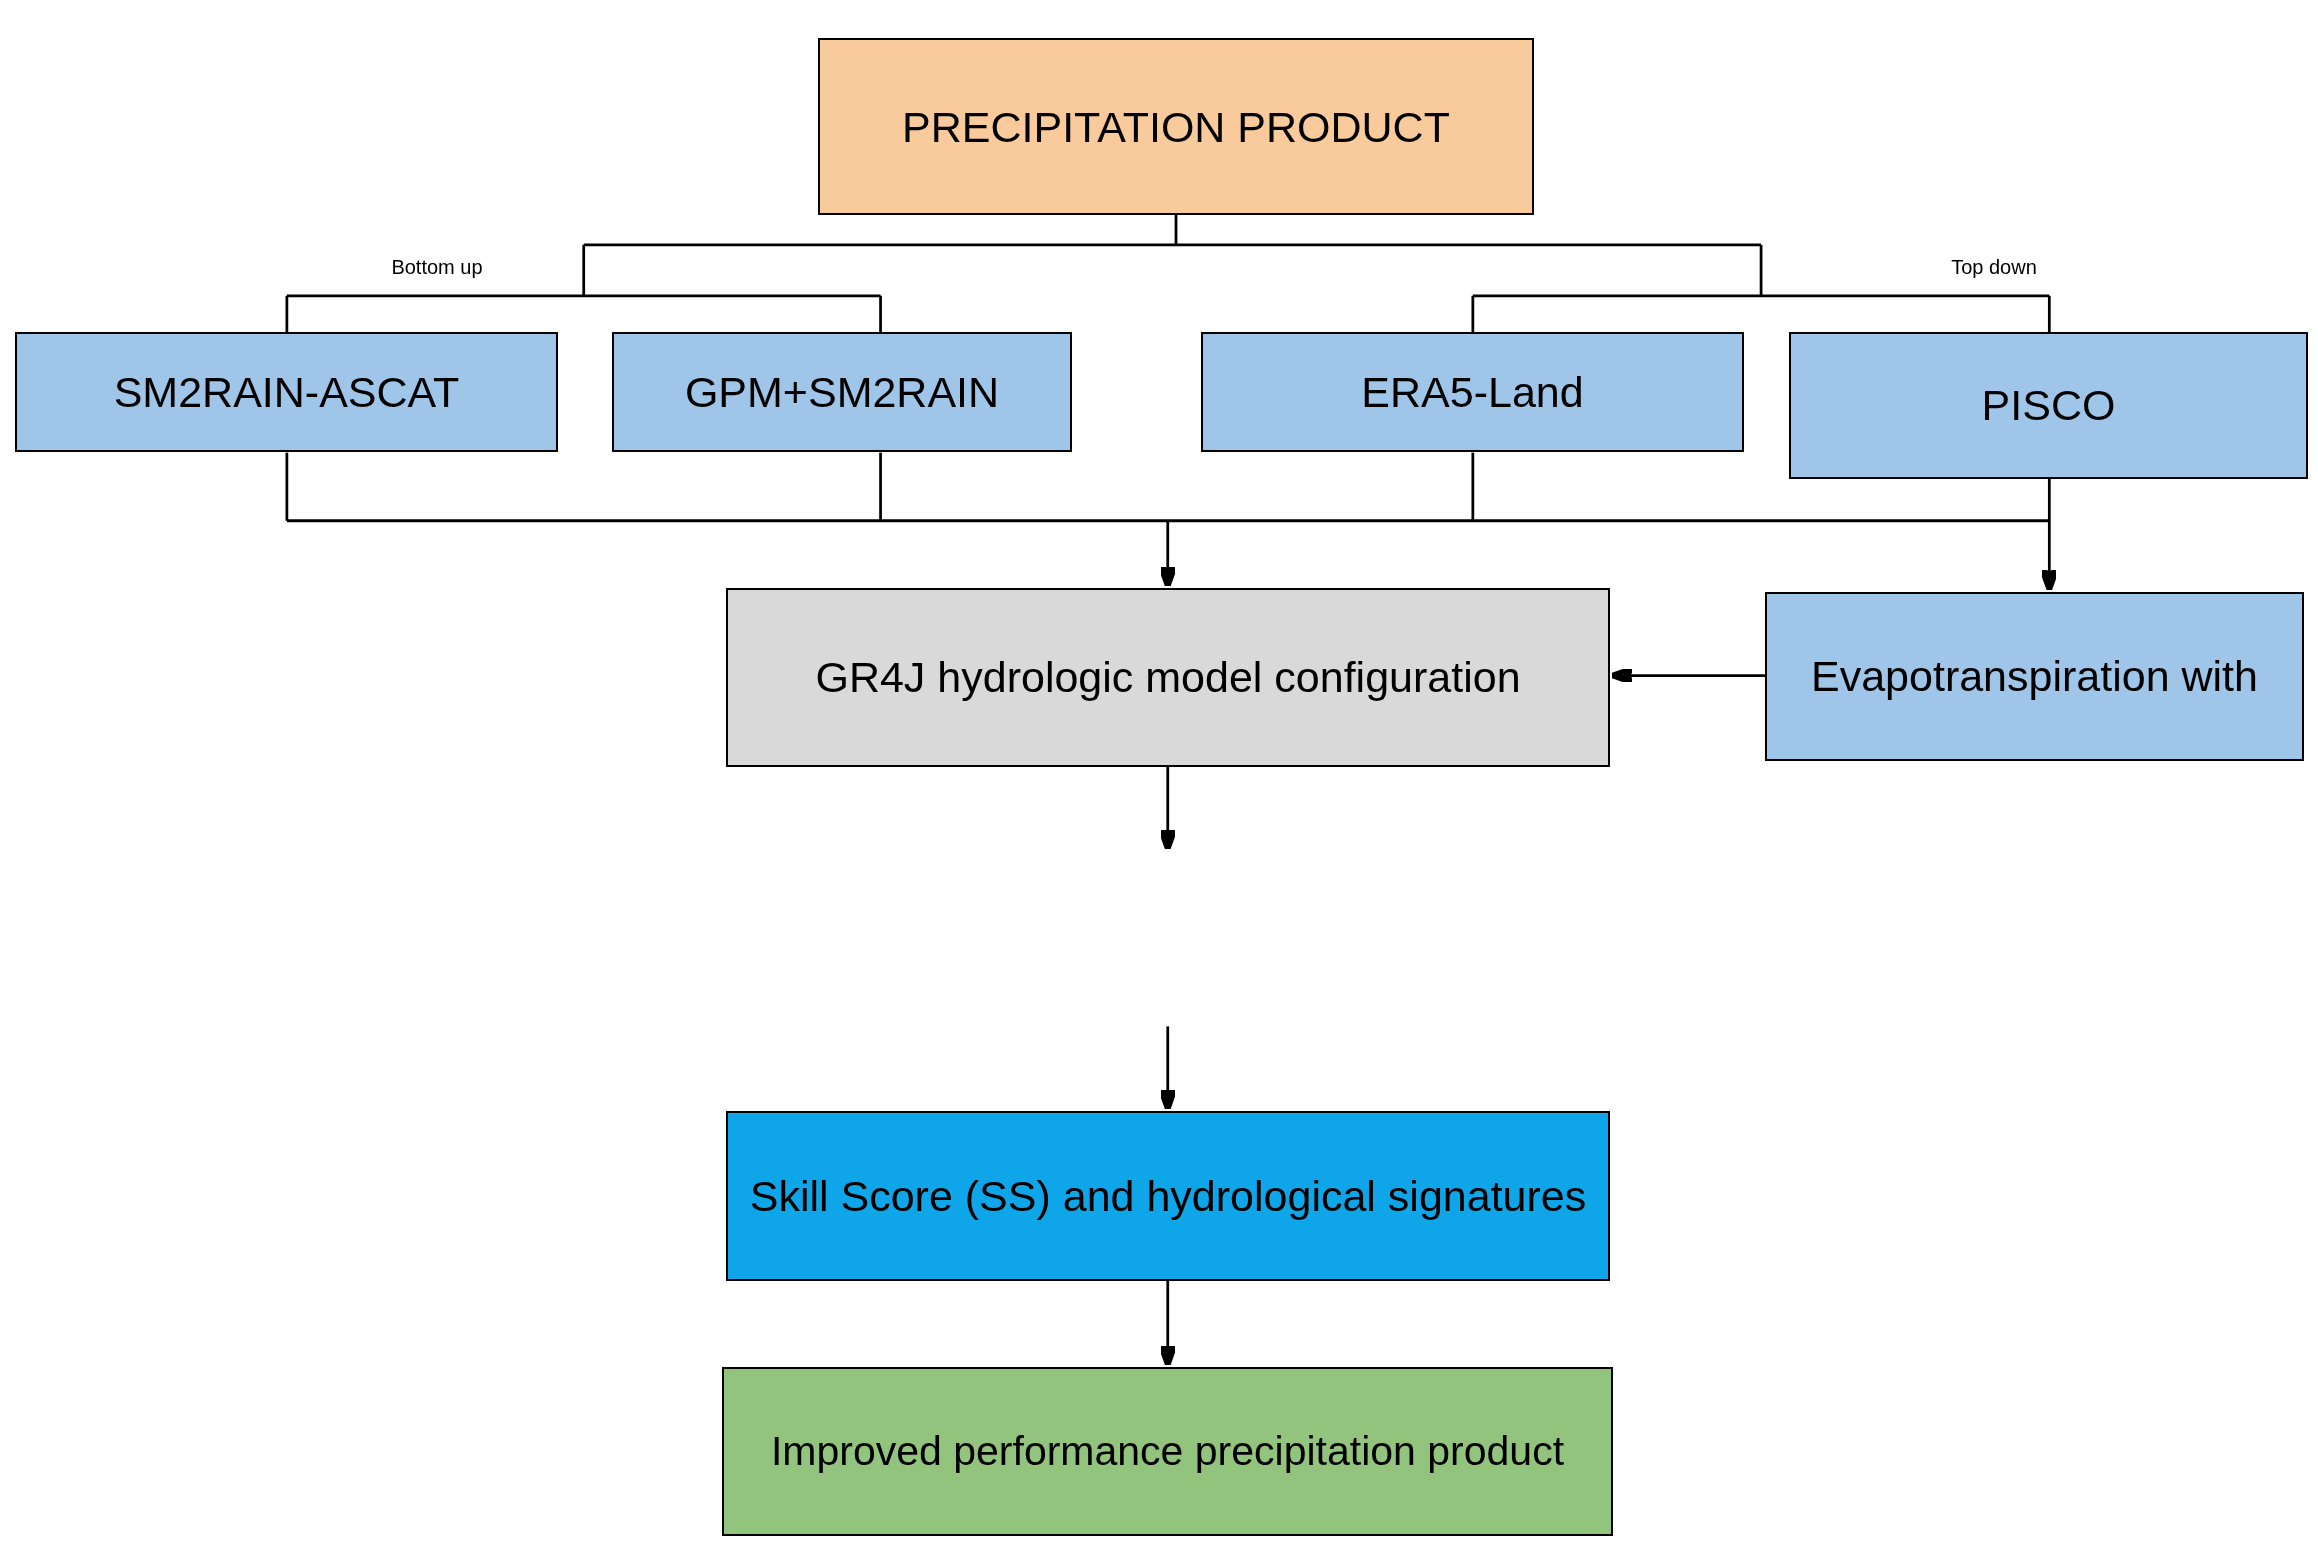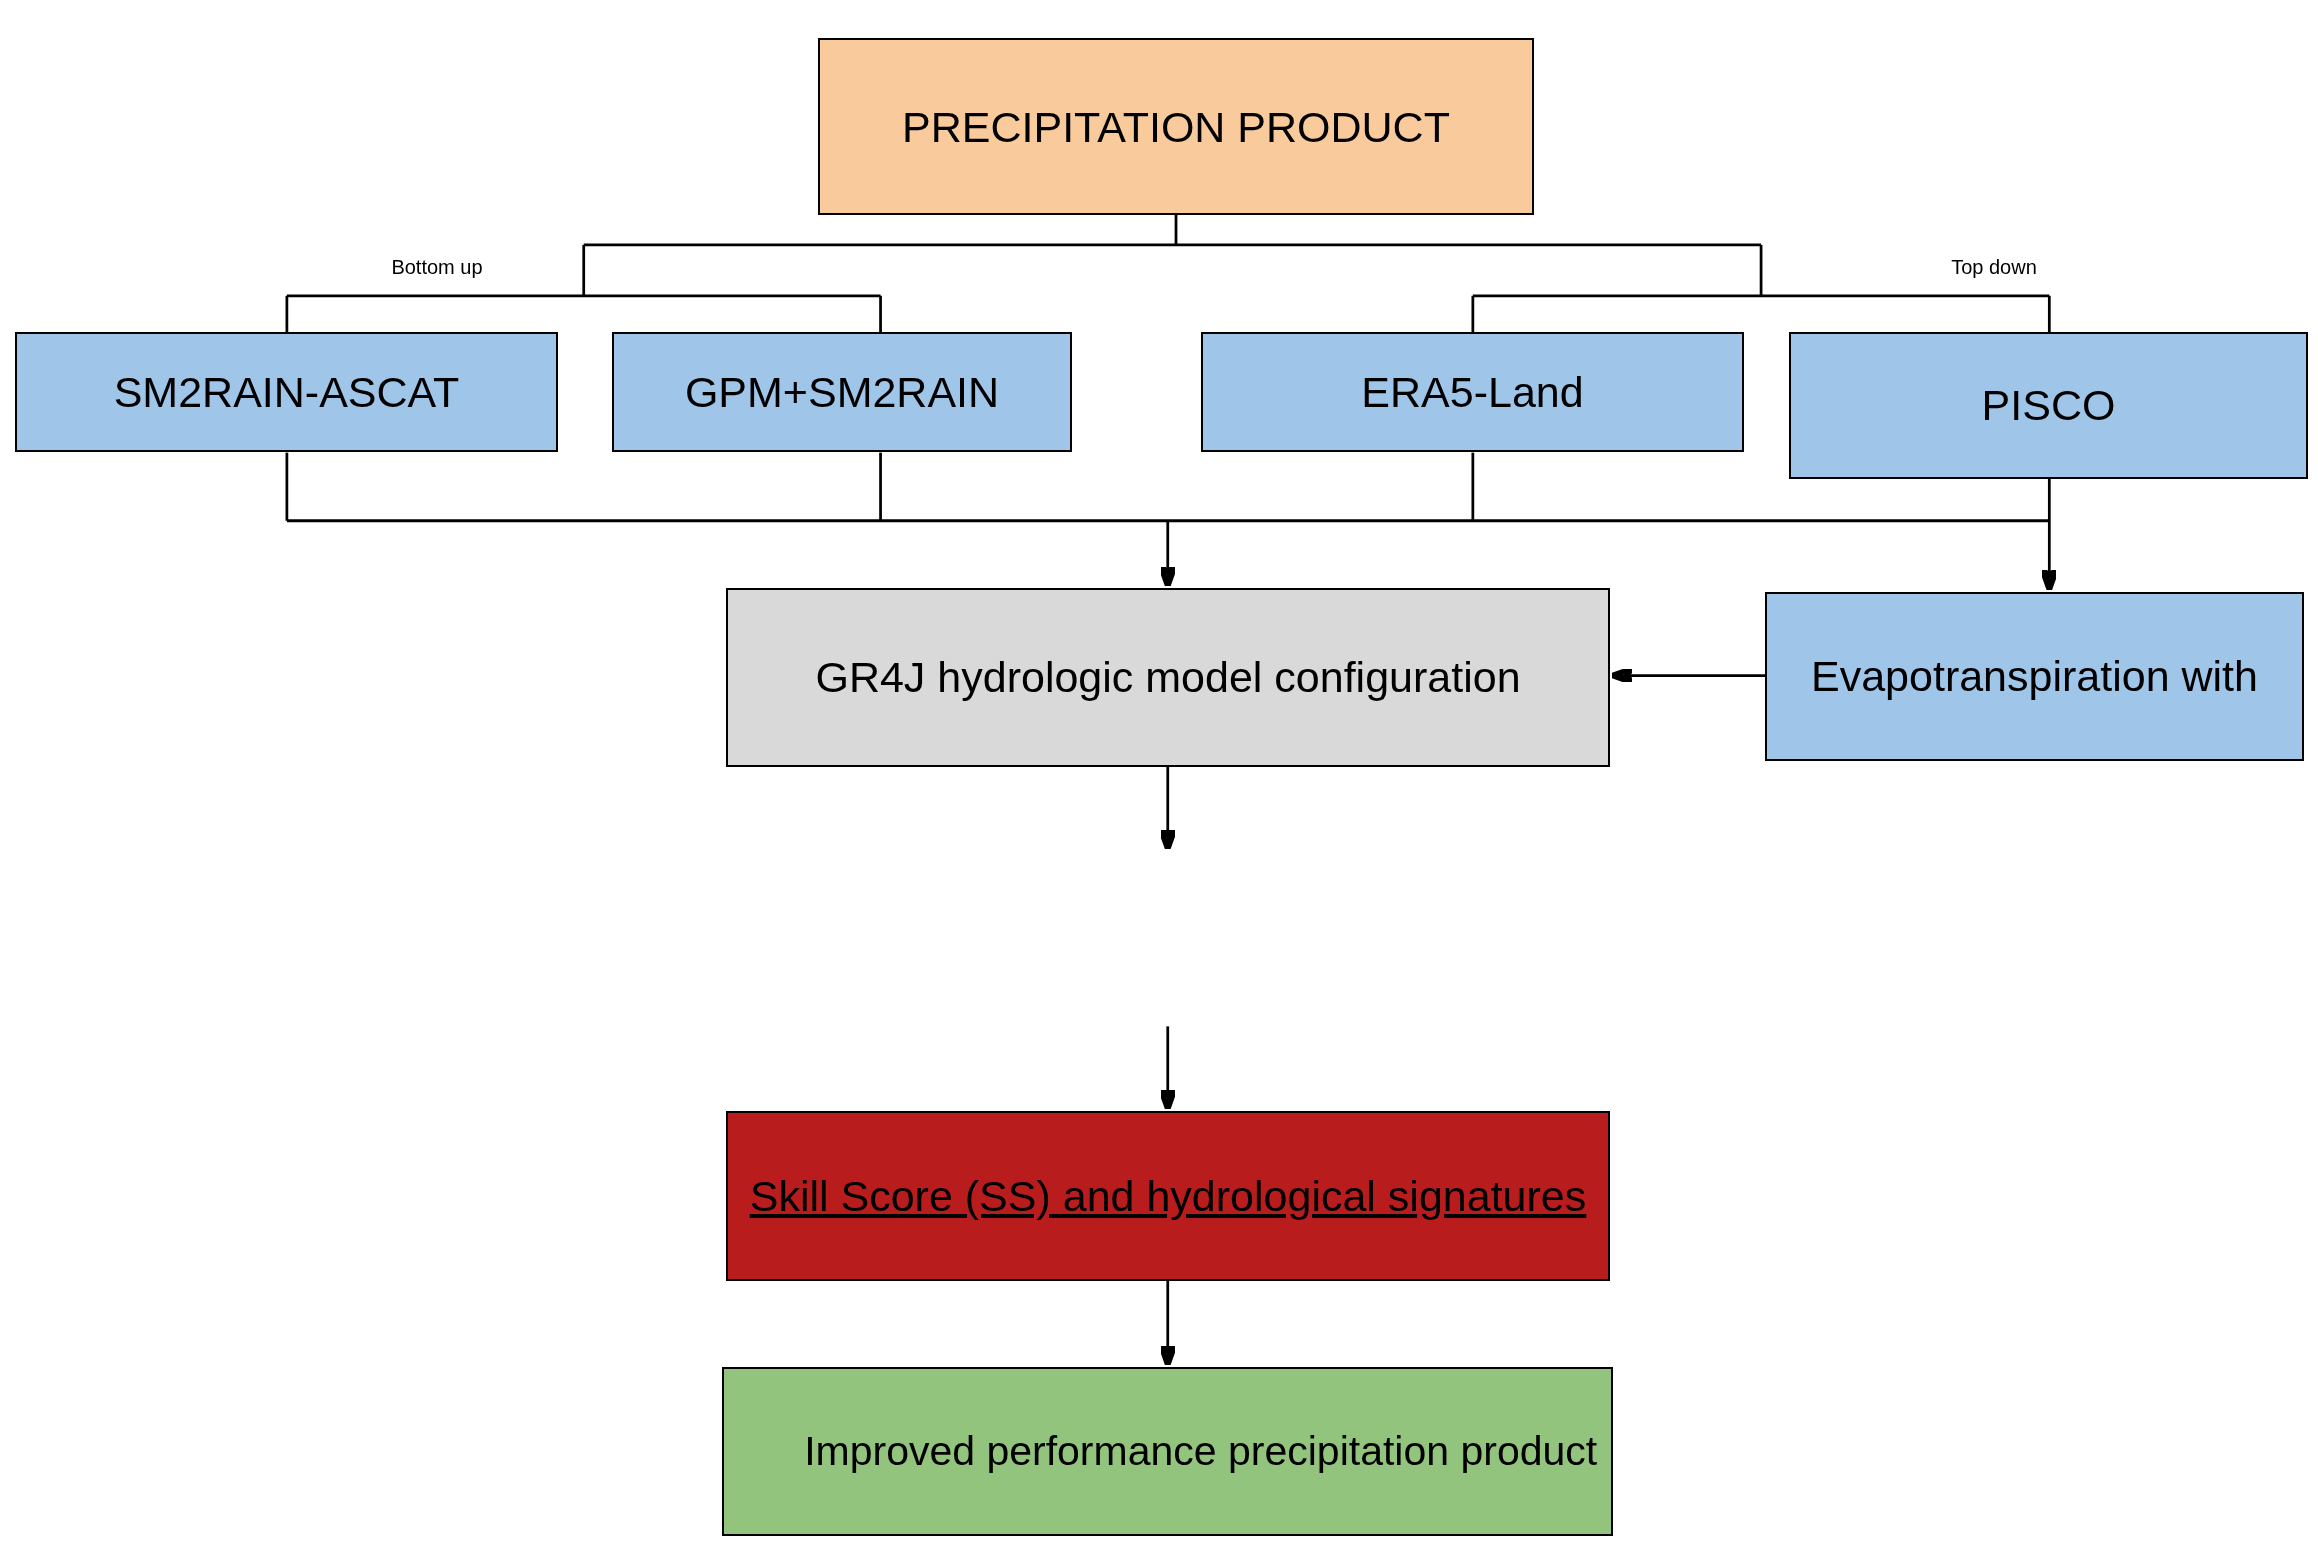--- a/index.html
+++ b/index.html
@@ -36,22 +36,22 @@
     align-items: center;
     justify-content: center;
     text-align: center;
     font-size: 43px;
     line-height: 1.32;
     padding: 0 13.8px;
   }
   .fill-orange    { background: #F8CA9C; margin-top: 24px; }
   .fill-blue      { background: #9FC5E8; }
   .fill-gray      { background: #D9D9D9; }
-  .fill-darkgray  { background: #b91c1c; text-decoration: underline; }
-  .fill-green     { background: #93C47D; justify-content: flex-end; }
+  .fill-darkgray  { background: #0ea5e9; }
+  .fill-green     { background: #93C47D; }
 
   .branch-label {
     position: absolute;
     font-size: 20px;
     text-align: center;
     width: 344px;
     transform: translateX(-50%);
   }
 
   

